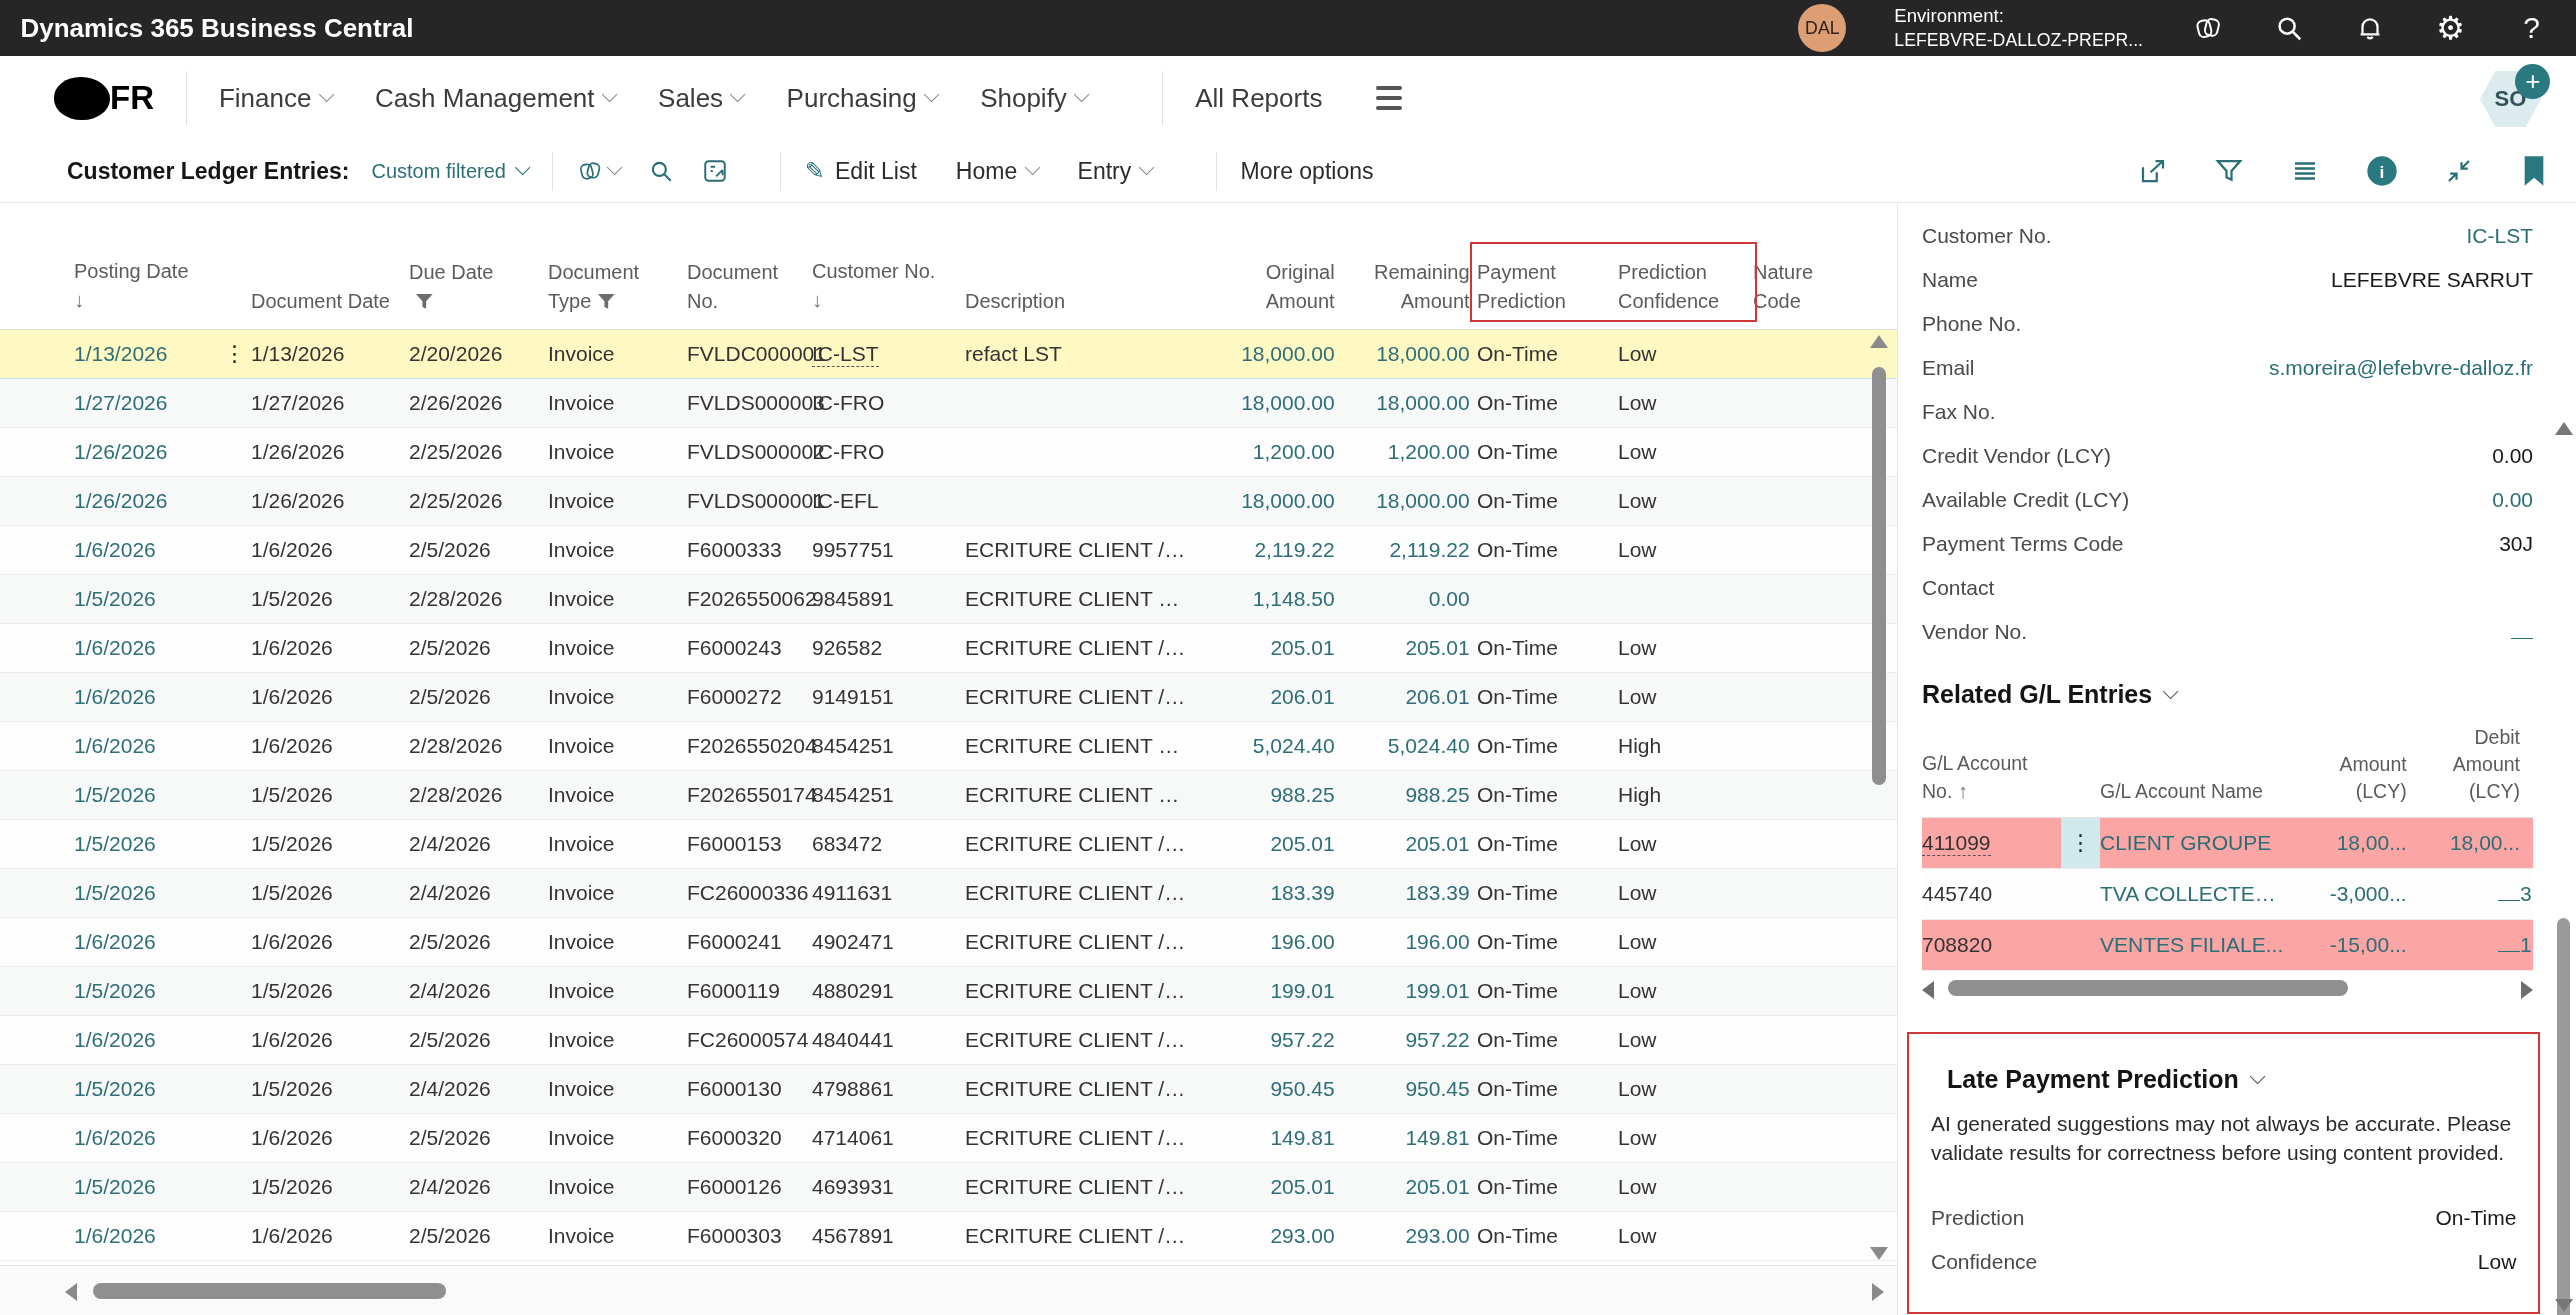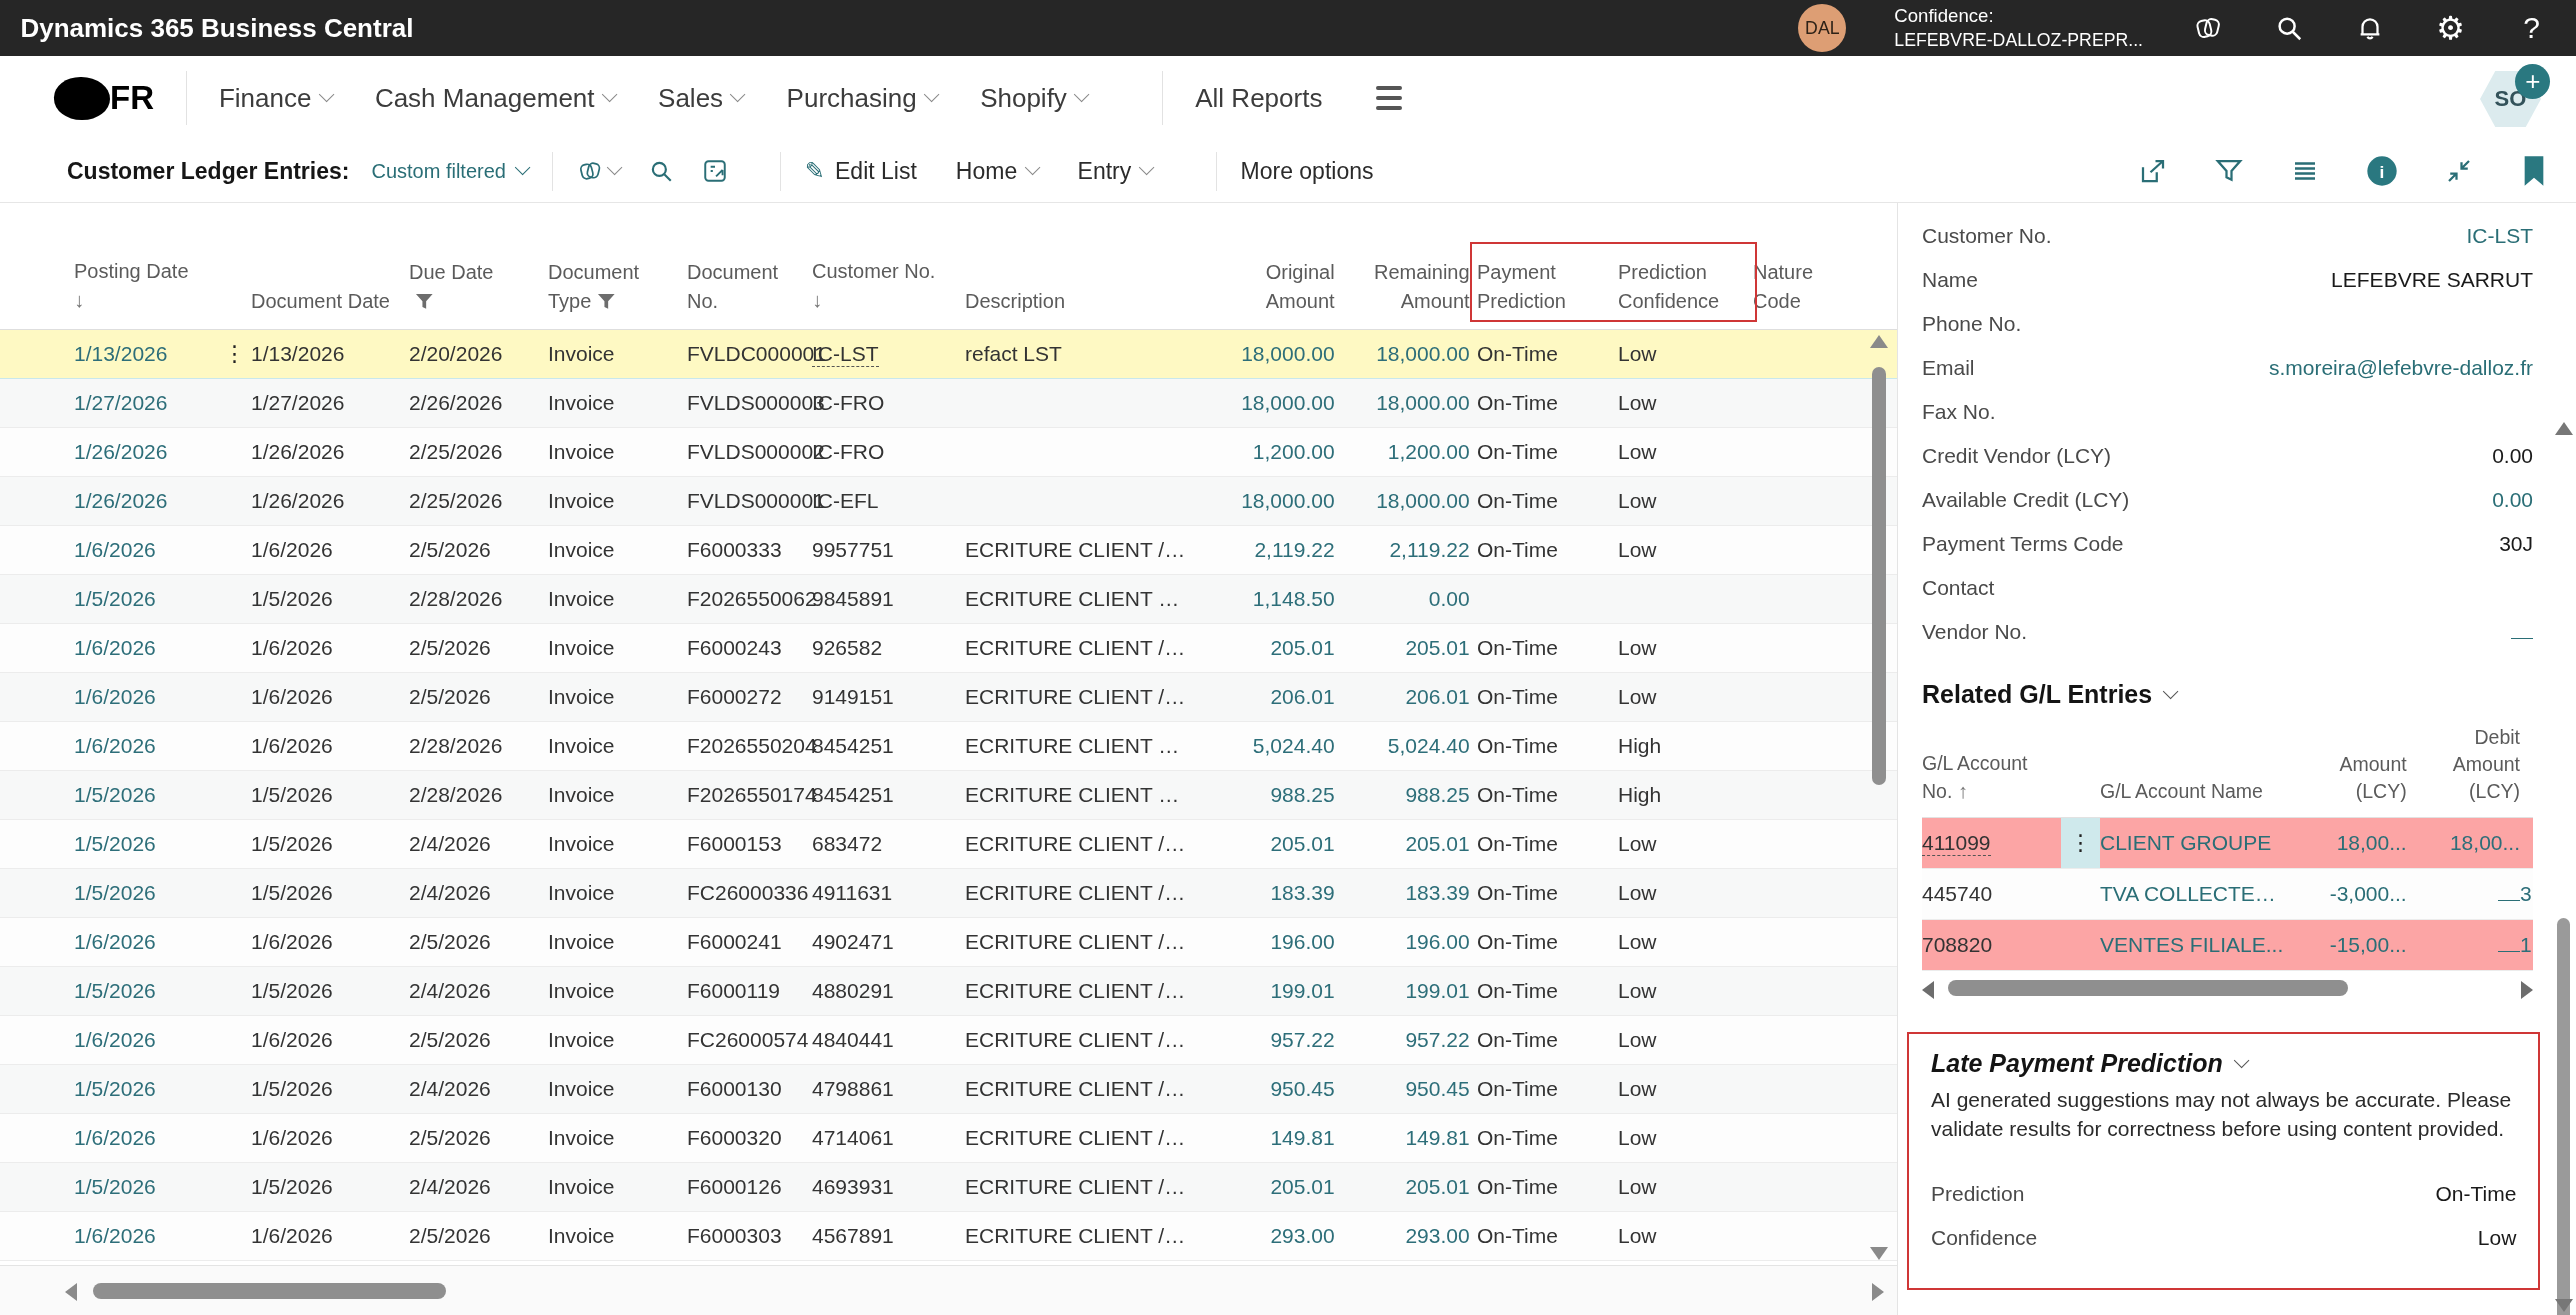--- a/index.html
+++ b/index.html
@@ -108,21 +108,21 @@
   .ps-bottom{position:absolute;bottom:0;left:0;right:0;}
 </style>
 </head>
 <body>
 
 <div class="topbar">
   <div class="tb-title">Dynamics 365 Business Central</div>
   <div class="tb-right">
     <div class="tb-avatar">DAL</div>
     <div class="tb-env">
-      <div class="l1">Confidence:</div>
+      <div class="l1">Environment:</div>
       <div class="l2">LEFEBVRE-DALLOZ-PREPR...</div>
     </div>
     <div class="tb-icon">
       <svg width="30" height="30" viewBox="0 0 24 24" fill="none" stroke="#fff" stroke-width="1.6">
         <rect x="4" y="6" width="10" height="13" rx="4" transform="rotate(-14 9 12)"></rect>
         <rect x="10" y="5" width="10" height="13" rx="4" transform="rotate(14 15 12)"></rect>
       </svg>
     </div>
     <div class="tb-icon">
       <svg width="30" height="30" viewBox="0 0 24 24" fill="none" stroke="#fff" stroke-width="2">
@@ -676,21 +676,21 @@
           </div>
         </div>
       <div class="glscroll">
         <div class="htri left"></div>
         <div class="glthumb"></div>
         <div class="htri right"></div>
       </div>
     </div>
 
     <div class="lp-box">
-      <div class="section-title" style="margin:0;font-style:italic;">
+      <div class="section-title" style="margin:16px;">
         <span>Late Payment Prediction</span>
           <span class="chev dark"></span>
       </div>
       <div class="lp-disclaimer">AI generated suggestions may not always be accurate. Please validate results for correctness before using content provided.</div>
       <div class="lp-rows">
           <div class="lp-row">
             <div class="flabel">Prediction</div>
             <div class="fvalue">On-Time</div>
           </div>
           <div class="lp-row">

